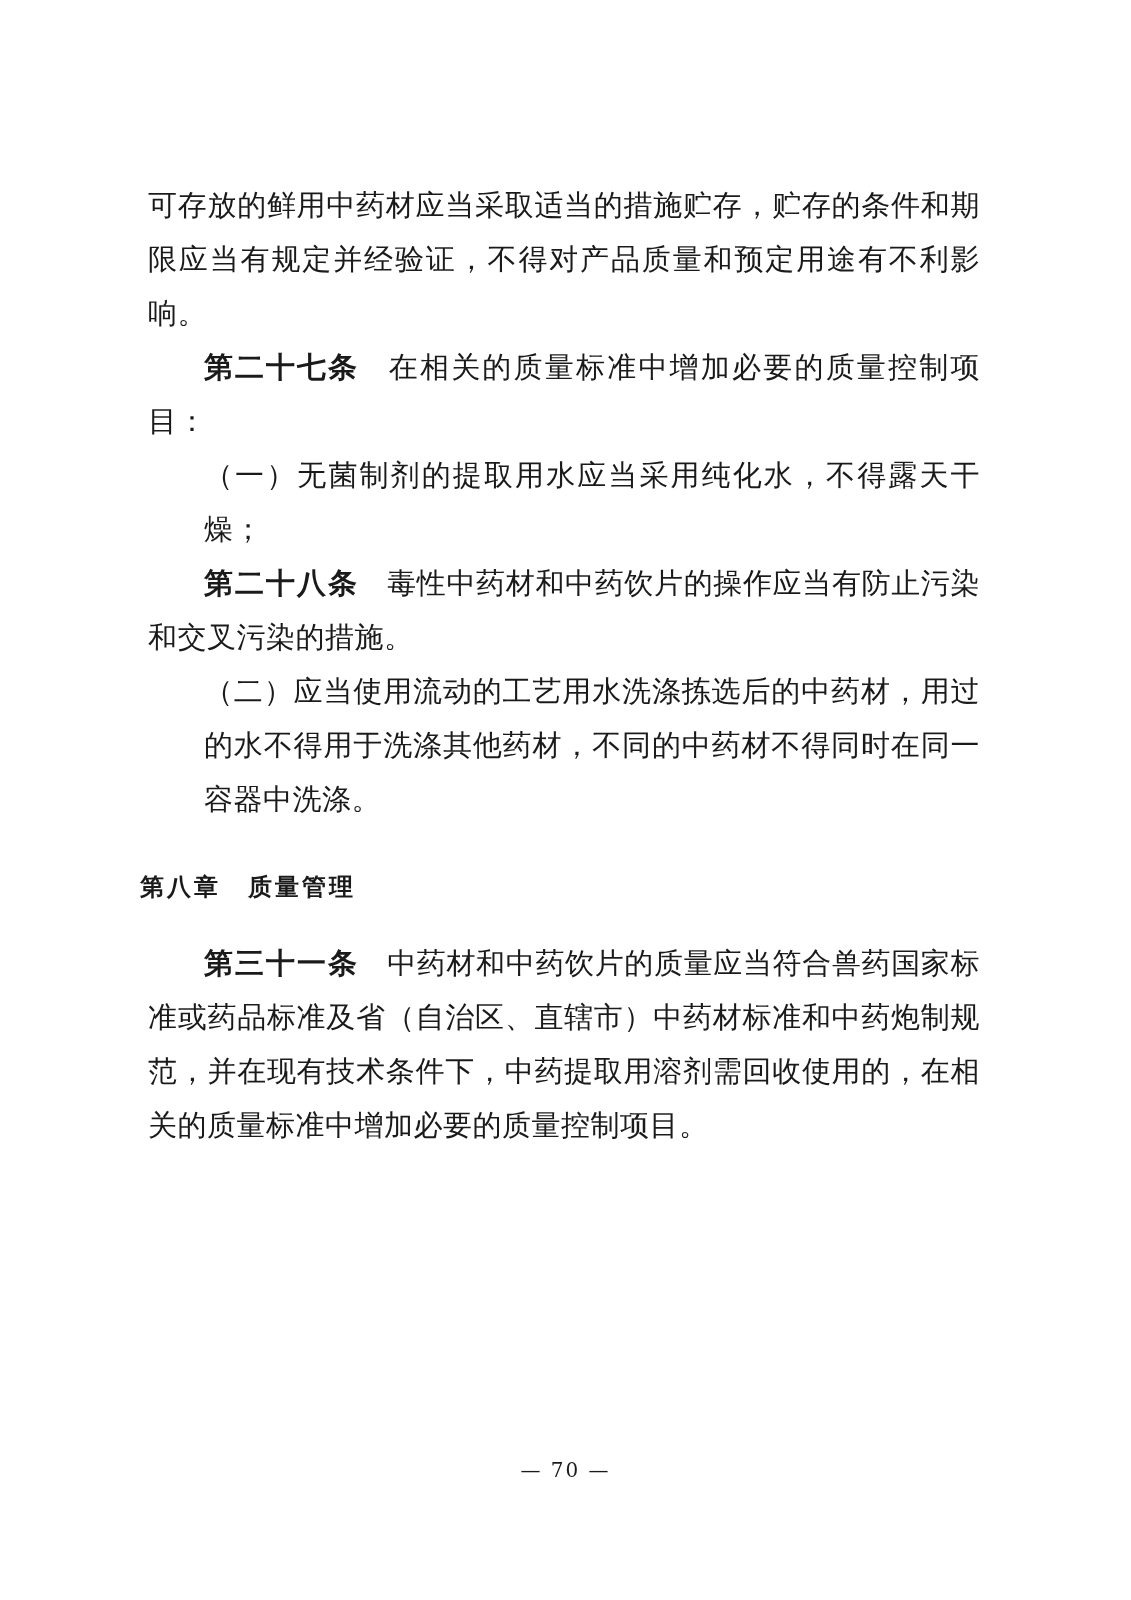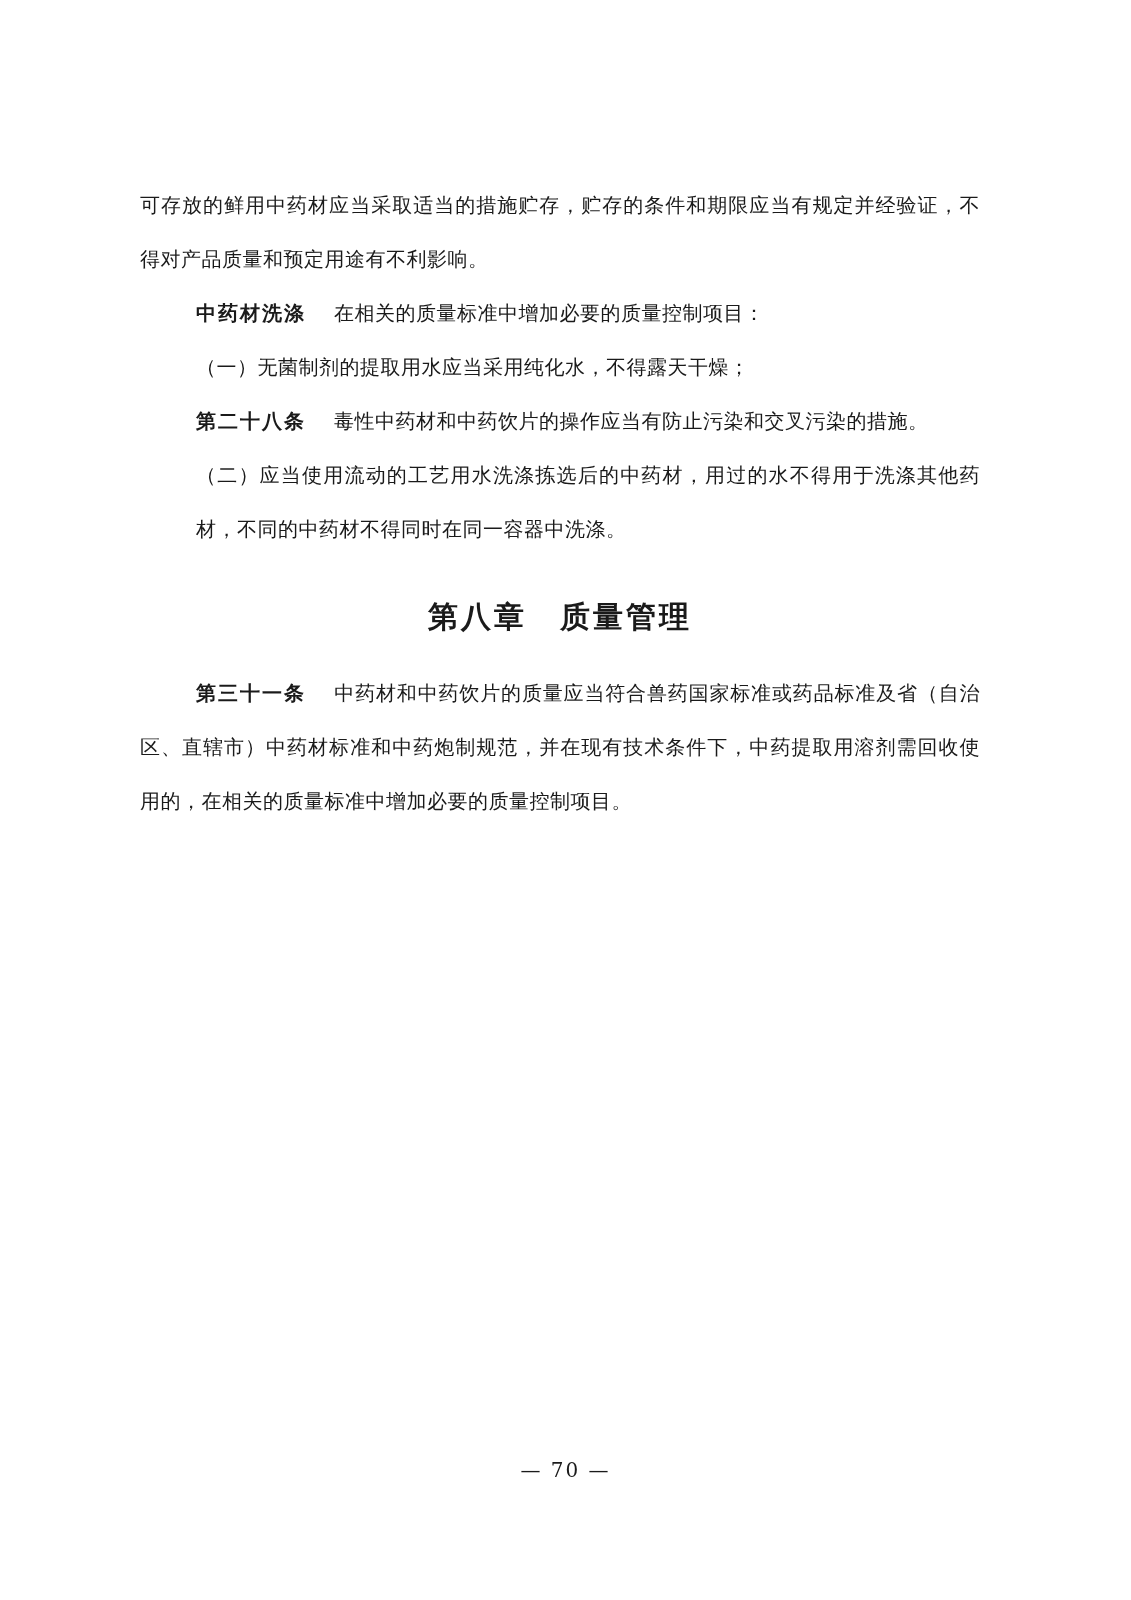--- a/index.html
+++ b/index.html
@@ -16,43 +16,43 @@
     color: #1a1a1a;
     box-sizing: border-box;
   }
   .content {
     position: absolute;
     left: 140px;
     top: 178px;
     width: 840px;
   }
   .para {
-    font-size: 20px;
+    font-size: 29px;
     line-height: 54px;
     letter-spacing: 0.5px;
     text-align: justify;
     text-justify: inter-ideograph;
-    margin: 0 0 0 0;
+    margin: 0 0 0 8px;
     white-space: pre-wrap;
   }
   .art {
     font-weight: bold;
     letter-spacing: 2px;
   }
   .art-lead {
     display: inline-block;
     padding-left: 56px;
   }
   .sub-lead {
     display: inline-block;
     padding-left: 56px;
   }
   .chapter {
-    text-align: center;
-    font-size: 30px;
+    text-align: left;
+    font-size: 24px;
     font-weight: bold;
     letter-spacing: 3px;
     line-height: 54px;
     margin-top: 34px;
     margin-bottom: 22px;
   }
   .pagenum {
     position: absolute;
     left: 0;
     right: 0;
@@ -67,21 +67,21 @@
 </style>
 </head>
 <body>
 
 <div class="page">
 
   <div class="content">
 
     <p class="para">可存放的鲜用中药材应当采取适当的措施贮存，贮存的条件和期限应当有规定并经验证，不得对产品质量和预定用途有不利影响。</p>
 
-    <p class="para"><span class="art art-lead">中药材洗涤</span><span class="spacer-after-art">在相关的质量标准中增加必要的质量控制项目：</span></p>
+    <p class="para"><span class="art art-lead">第二十七条</span><span class="spacer-after-art">在相关的质量标准中增加必要的质量控制项目：</span></p>
 
     <p class="para"><span class="sub-lead">（一）无菌制剂的提取用水应当采用纯化水，不得露天干燥；</span></p>
 
     <p class="para"><span class="art art-lead">第二十八条</span><span class="spacer-after-art">毒性中药材和中药饮片的操作应当有防止污染和交叉污染的措施。</span></p>
 
     <p class="para"><span class="sub-lead">（二）应当使用流动的工艺用水洗涤拣选后的中药材，用过的水不得用于洗涤其他药材，不同的中药材不得同时在同一容器中洗涤。</span></p>
 
 
 
     <h2 class="chapter">第八章　质量管理</h2>

